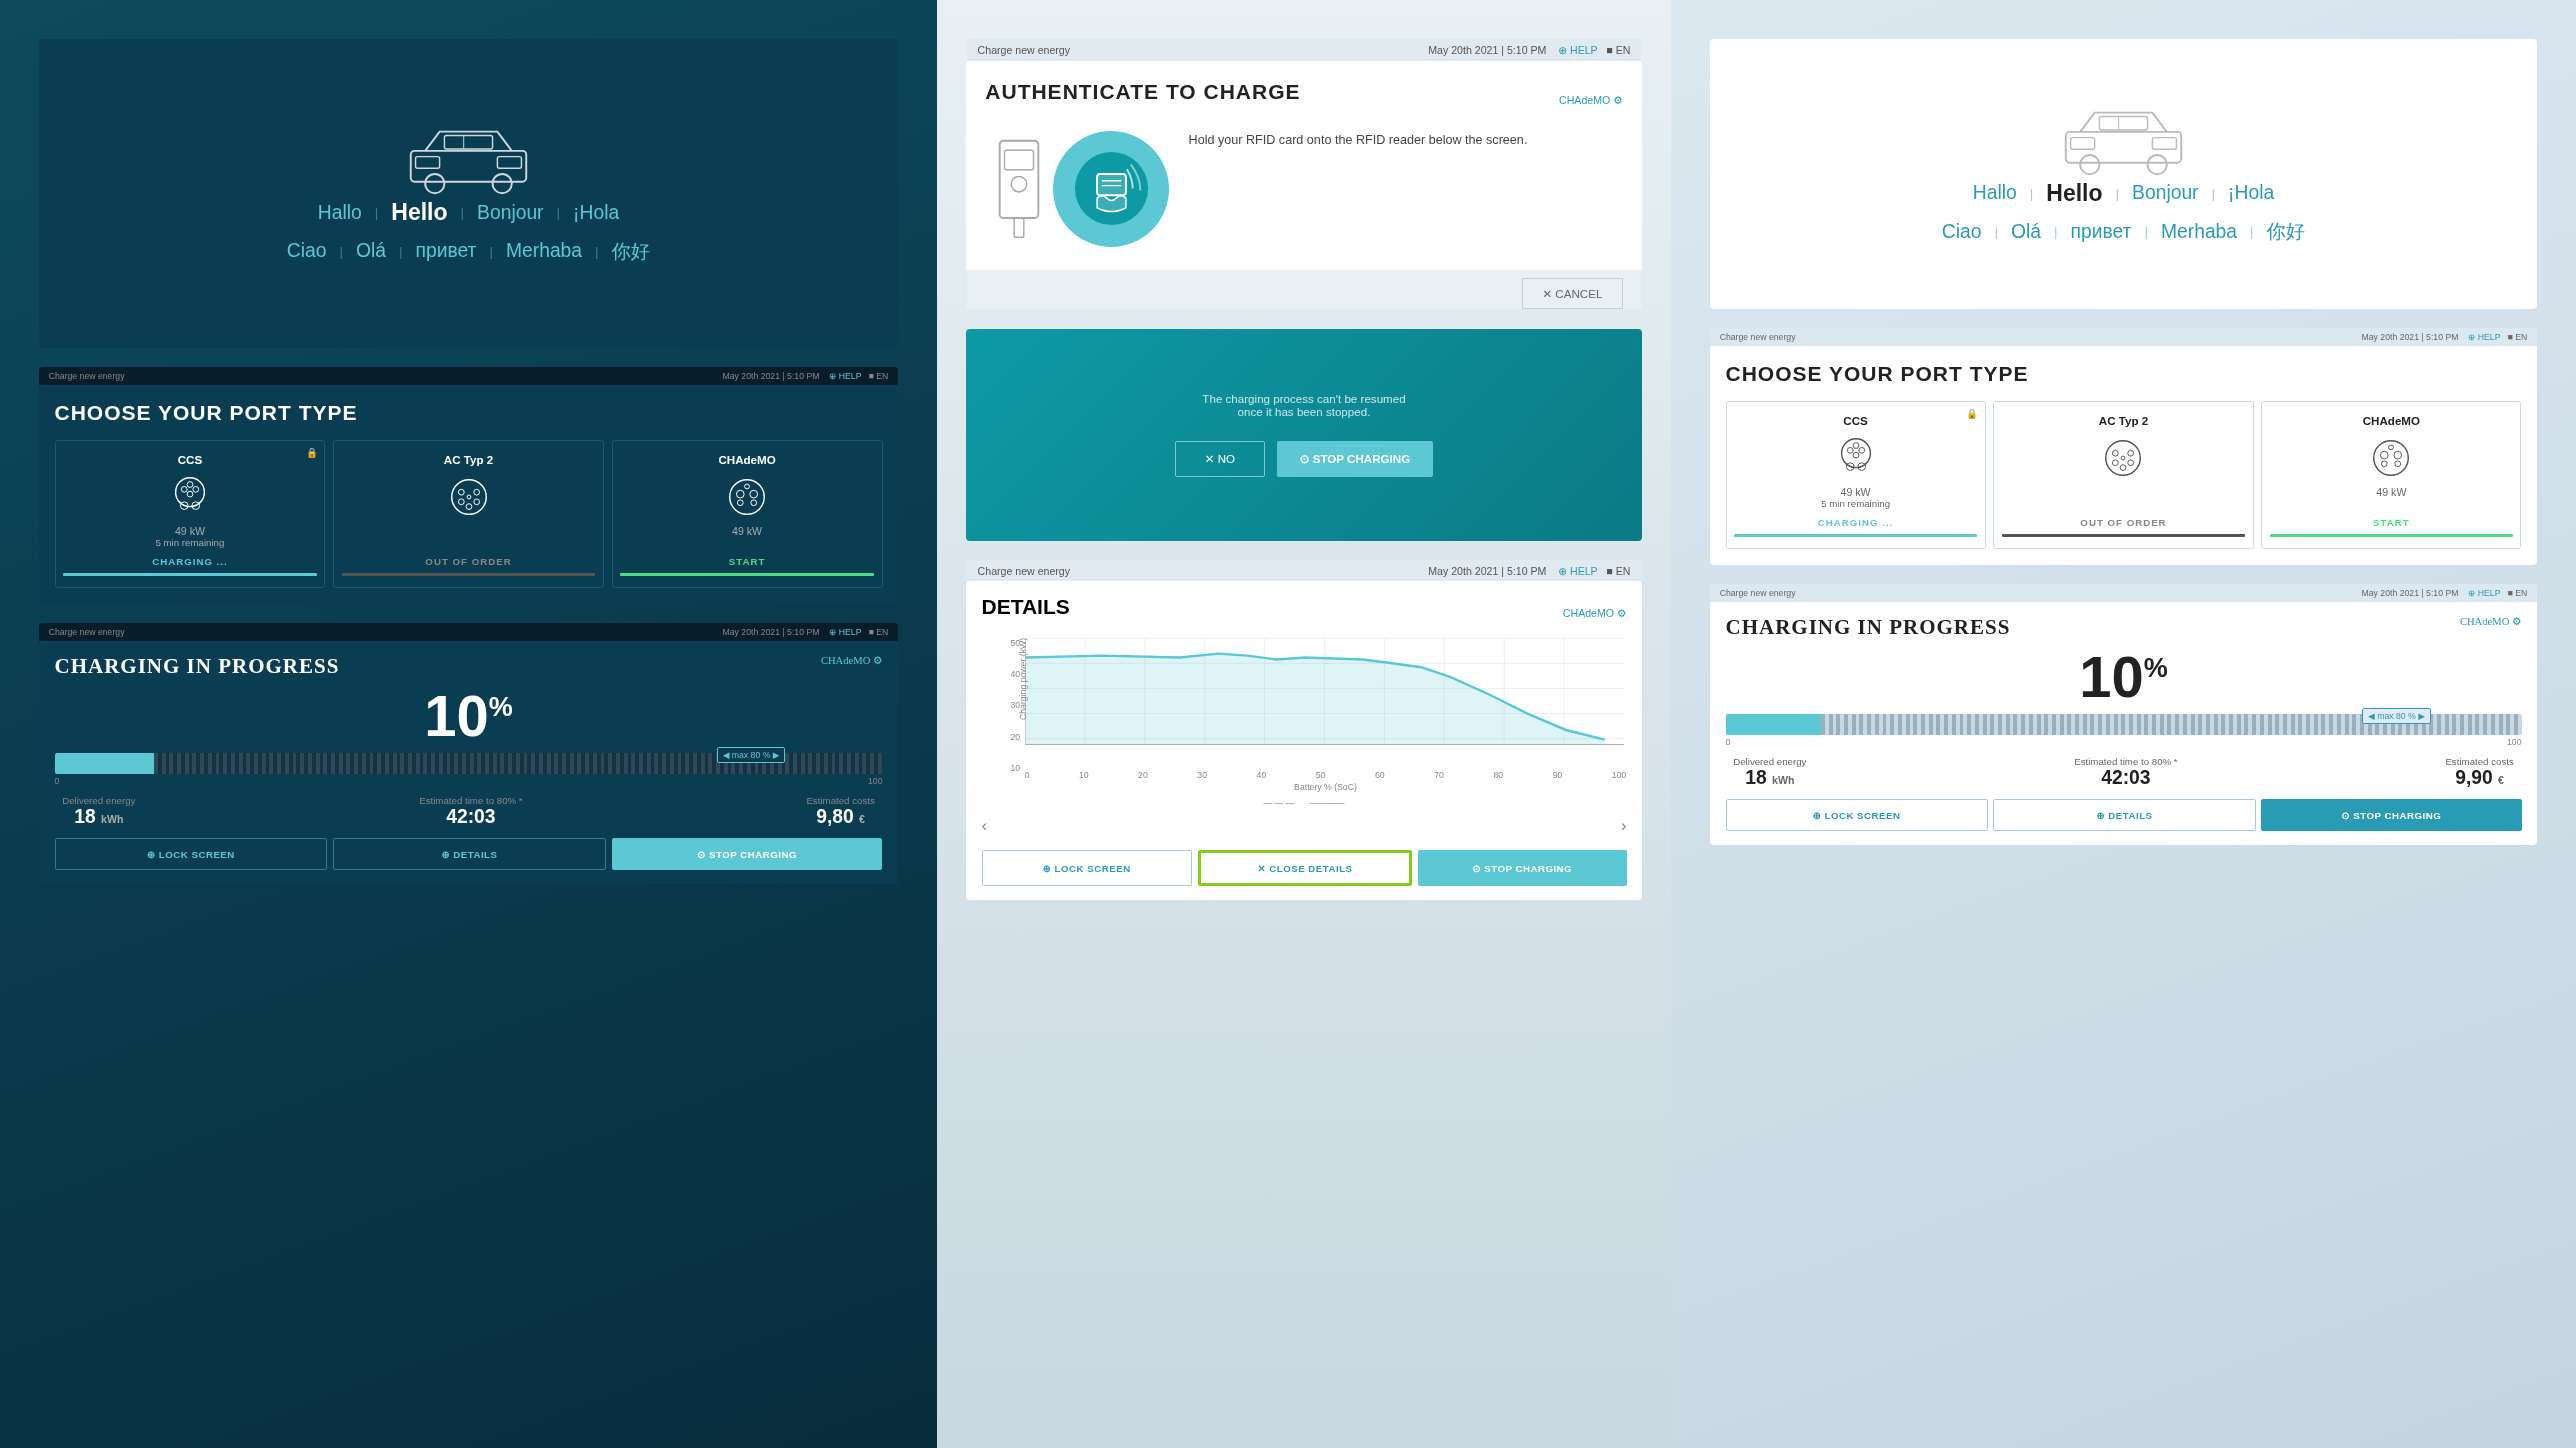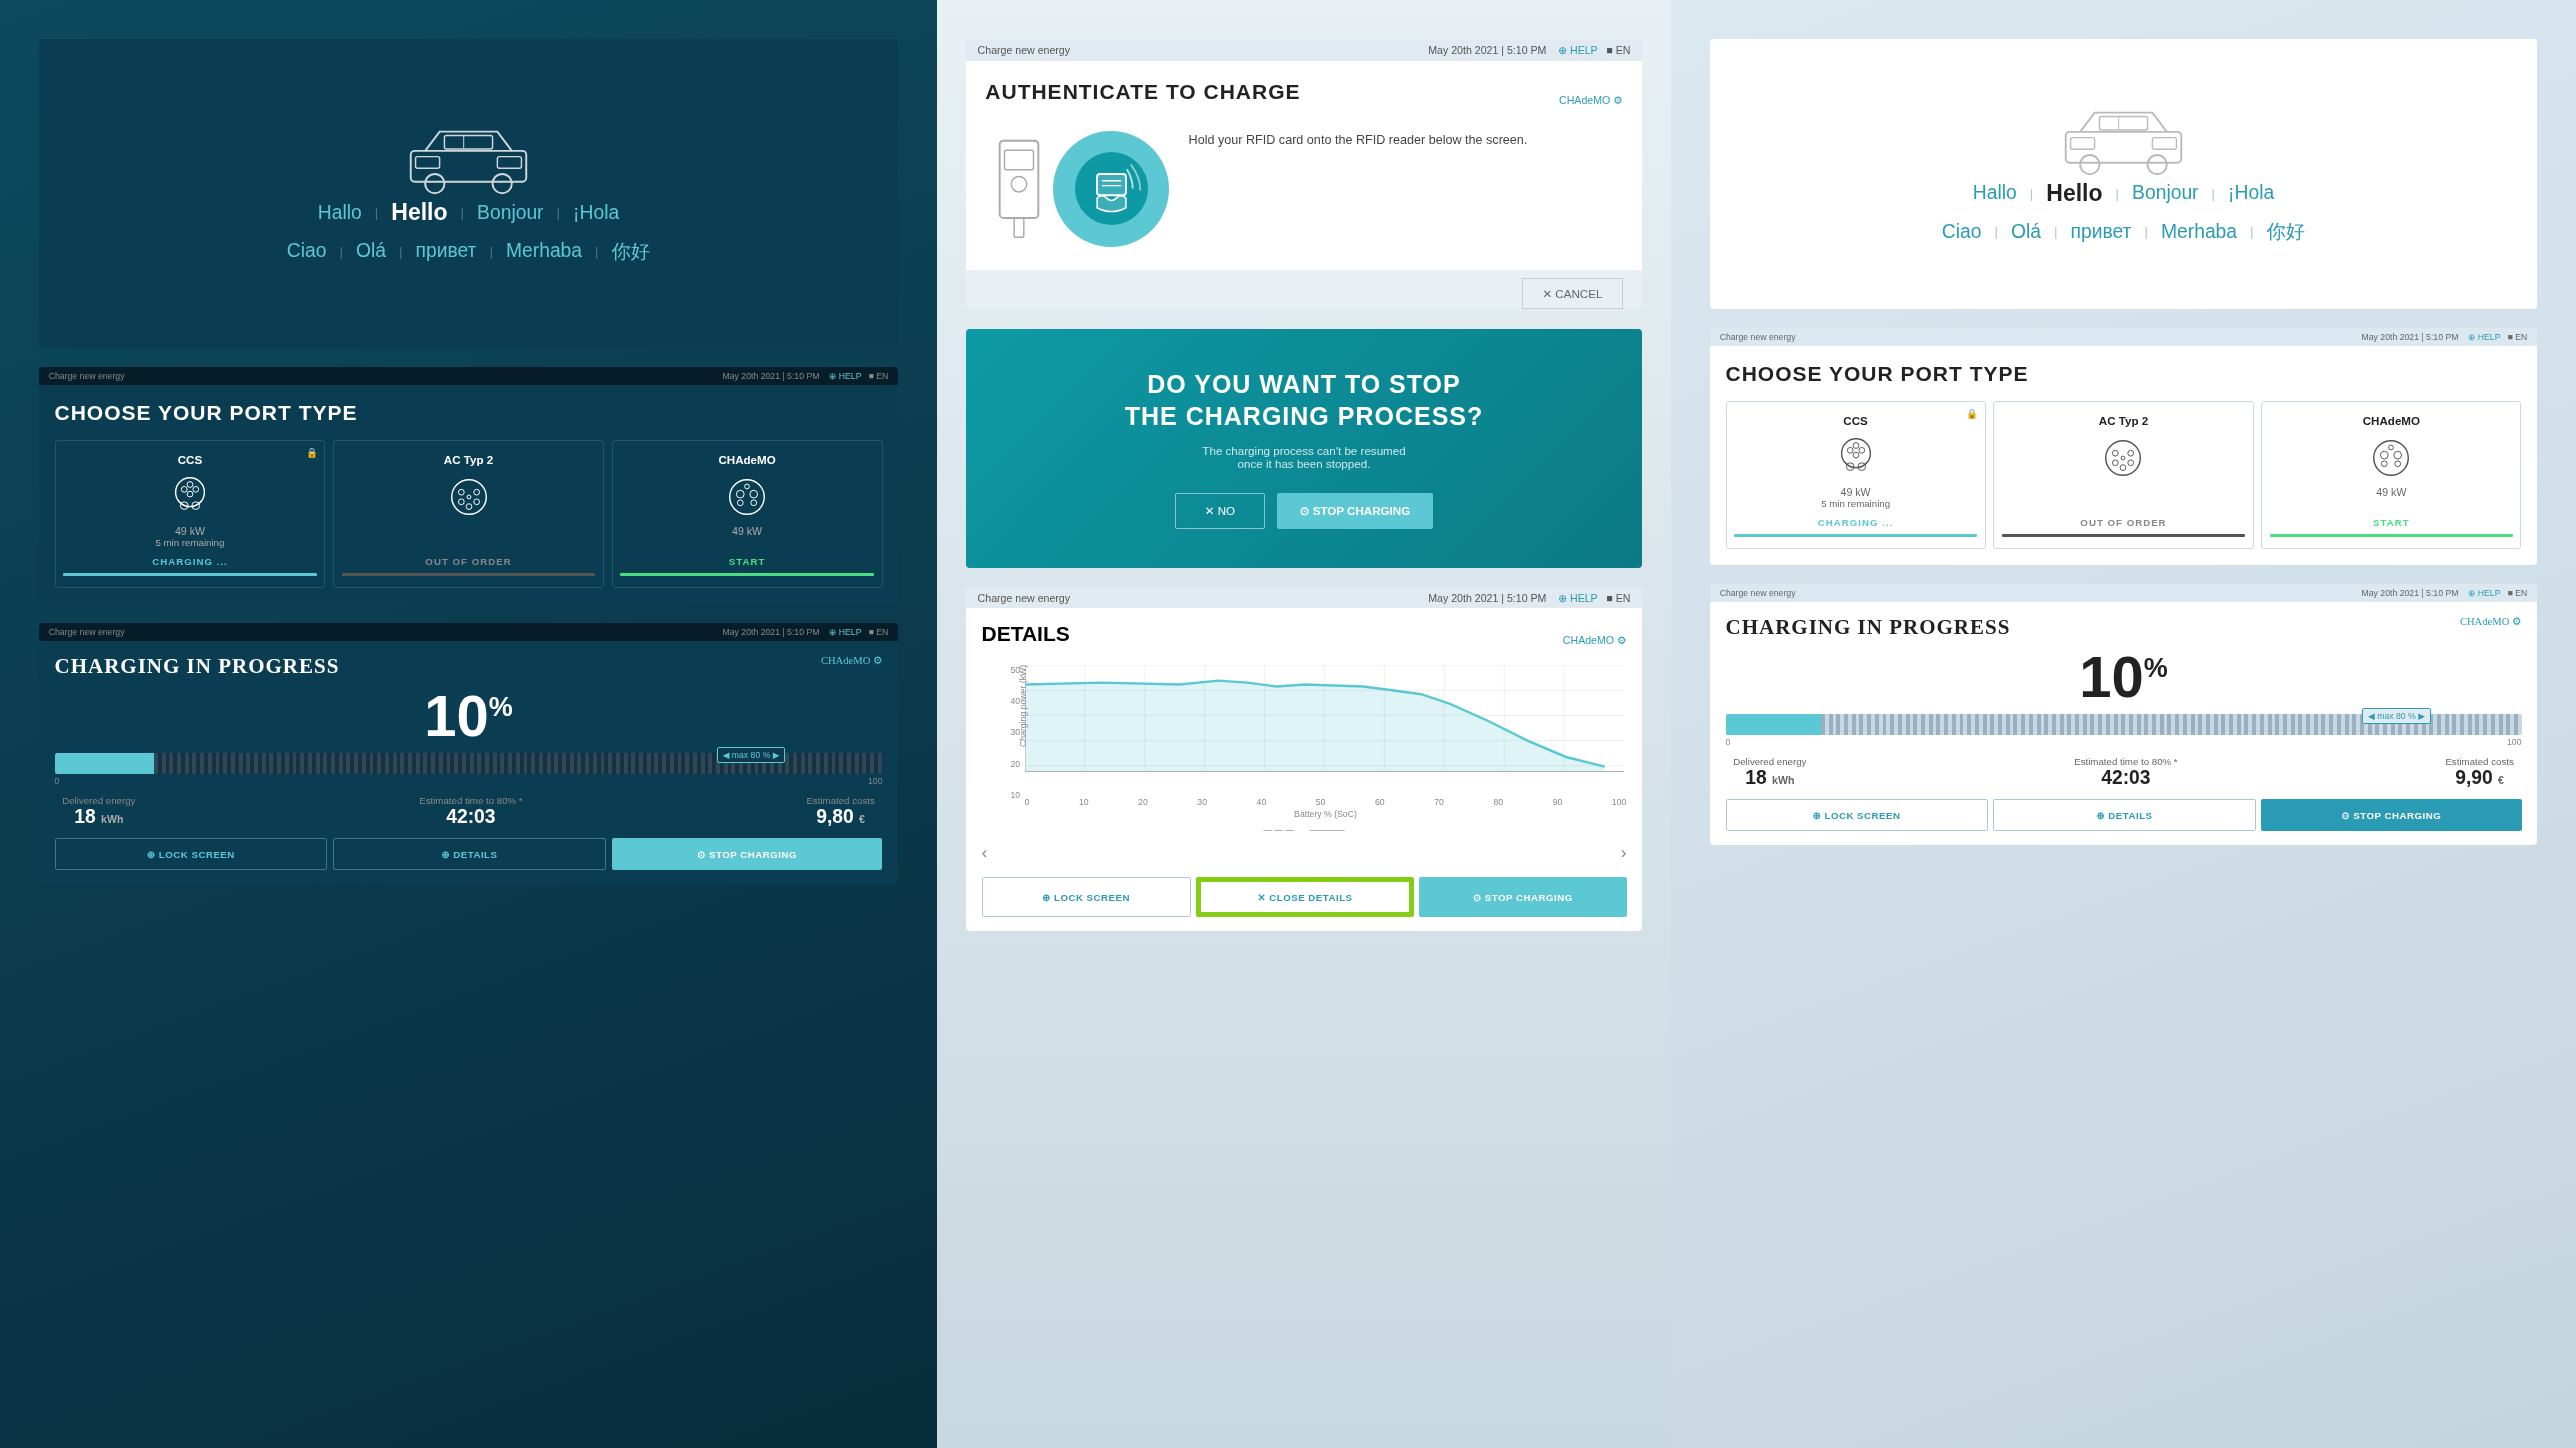--- a/index.html
+++ b/index.html
@@ -689,21 +689,20 @@
           <div class="auth-text">Hold your RFID card onto the RFID reader below the screen.</div>
         </div>
         <div style="text-align:right; padding:11.6px 0;">
           <button class="cancel-btn">✕ CANCEL</button>
         </div>
       </div>
     </div>
   </div>
 
   <div class="stop-dialog">
-    <div class="stop-title">DO YOU WANT TO STOP<br>THE CHARGING PROCESS?</div>
     <div class="stop-subtitle">The charging process can't be resumed<br>once it has been stopped.</div>
     <div class="stop-buttons">
       <button class="stop-no-btn">✕ NO</button>
       <button class="stop-yes-btn">⊙ STOP CHARGING</button>
     </div>
   </div>
 
   <div class="details-card">
     <div class="details-top-bar">
       <span>Charge new energy</span>
@@ -778,21 +777,21 @@
         <span>————</span>
       </div>
 
       <div class="chart-nav">
         <span class="chart-arrow">‹</span>
         <span class="chart-arrow">›</span>
       </div>
     </div>
     <div class="details-bottom">
       <button class="btn btn-outline dark" style="border:1px solid #aac8d8; color:#2a9bb5;">⊕ LOCK SCREEN</button>
-      <button class="btn btn-outline dark" style="border:5px solid #84cc16; color:#2a9bb5;">✕ CLOSE DETAILS</button>
+      <button class="btn btn-outline dark" style="border:3px solid #84cc16; color:#2a9bb5;">✕ CLOSE DETAILS</button>
       <button class="btn btn-teal">⊙ STOP CHARGING</button>
     </div>
   </div>
 
 </div>
 
 <div class="right-panel">
 
   <div style="background:white; border-radius:3.9px; height:270px; display:flex; flex-direction:column; align-items:center; justify-content:center; padding:23px;">
     <svg class="car-svg" width="155" height="77" viewBox="0 0 160 80" fill="none" xmlns="http://www.w3.org/2000/svg">

